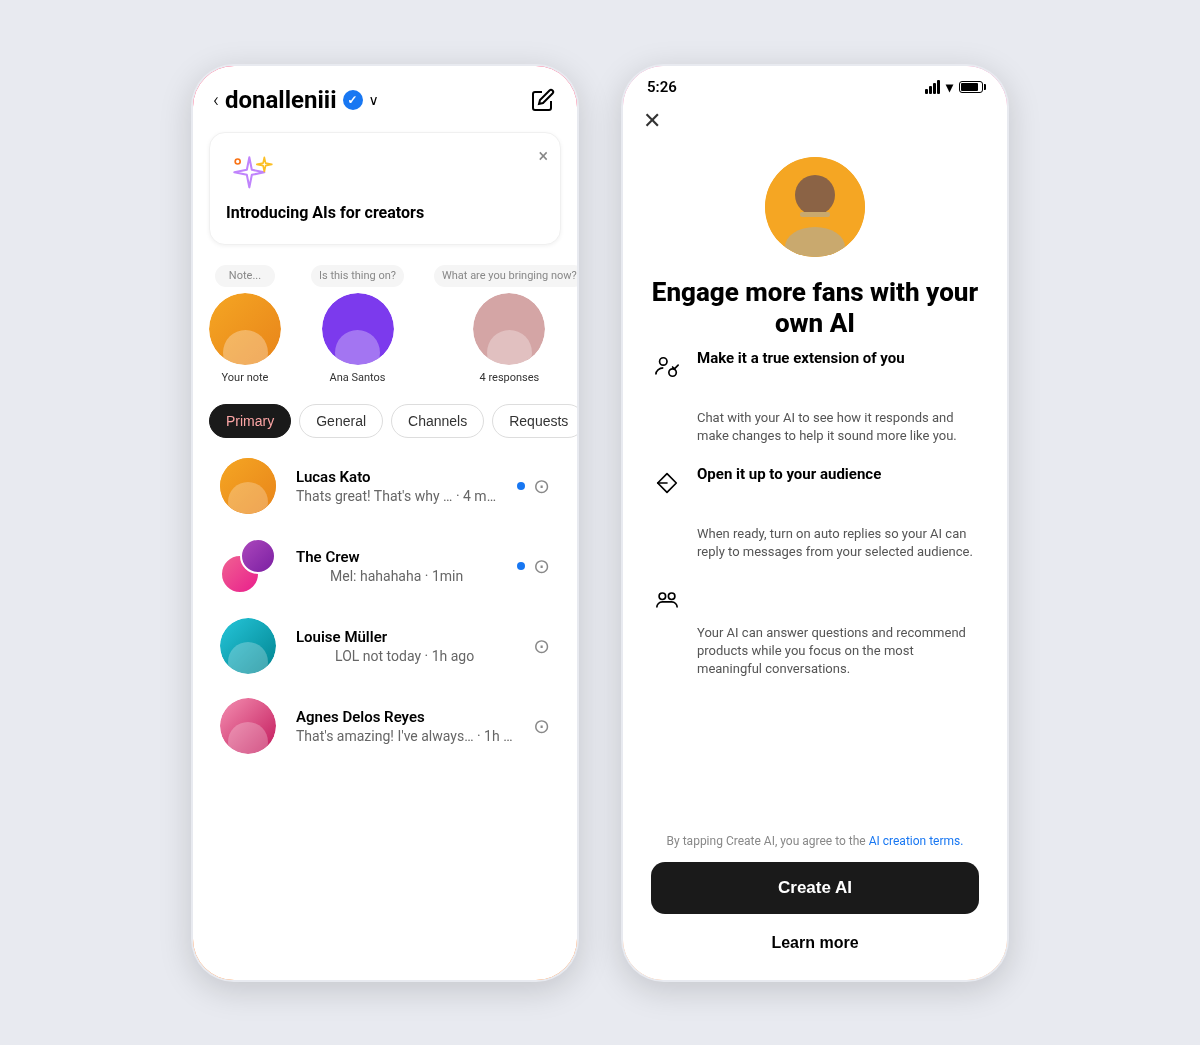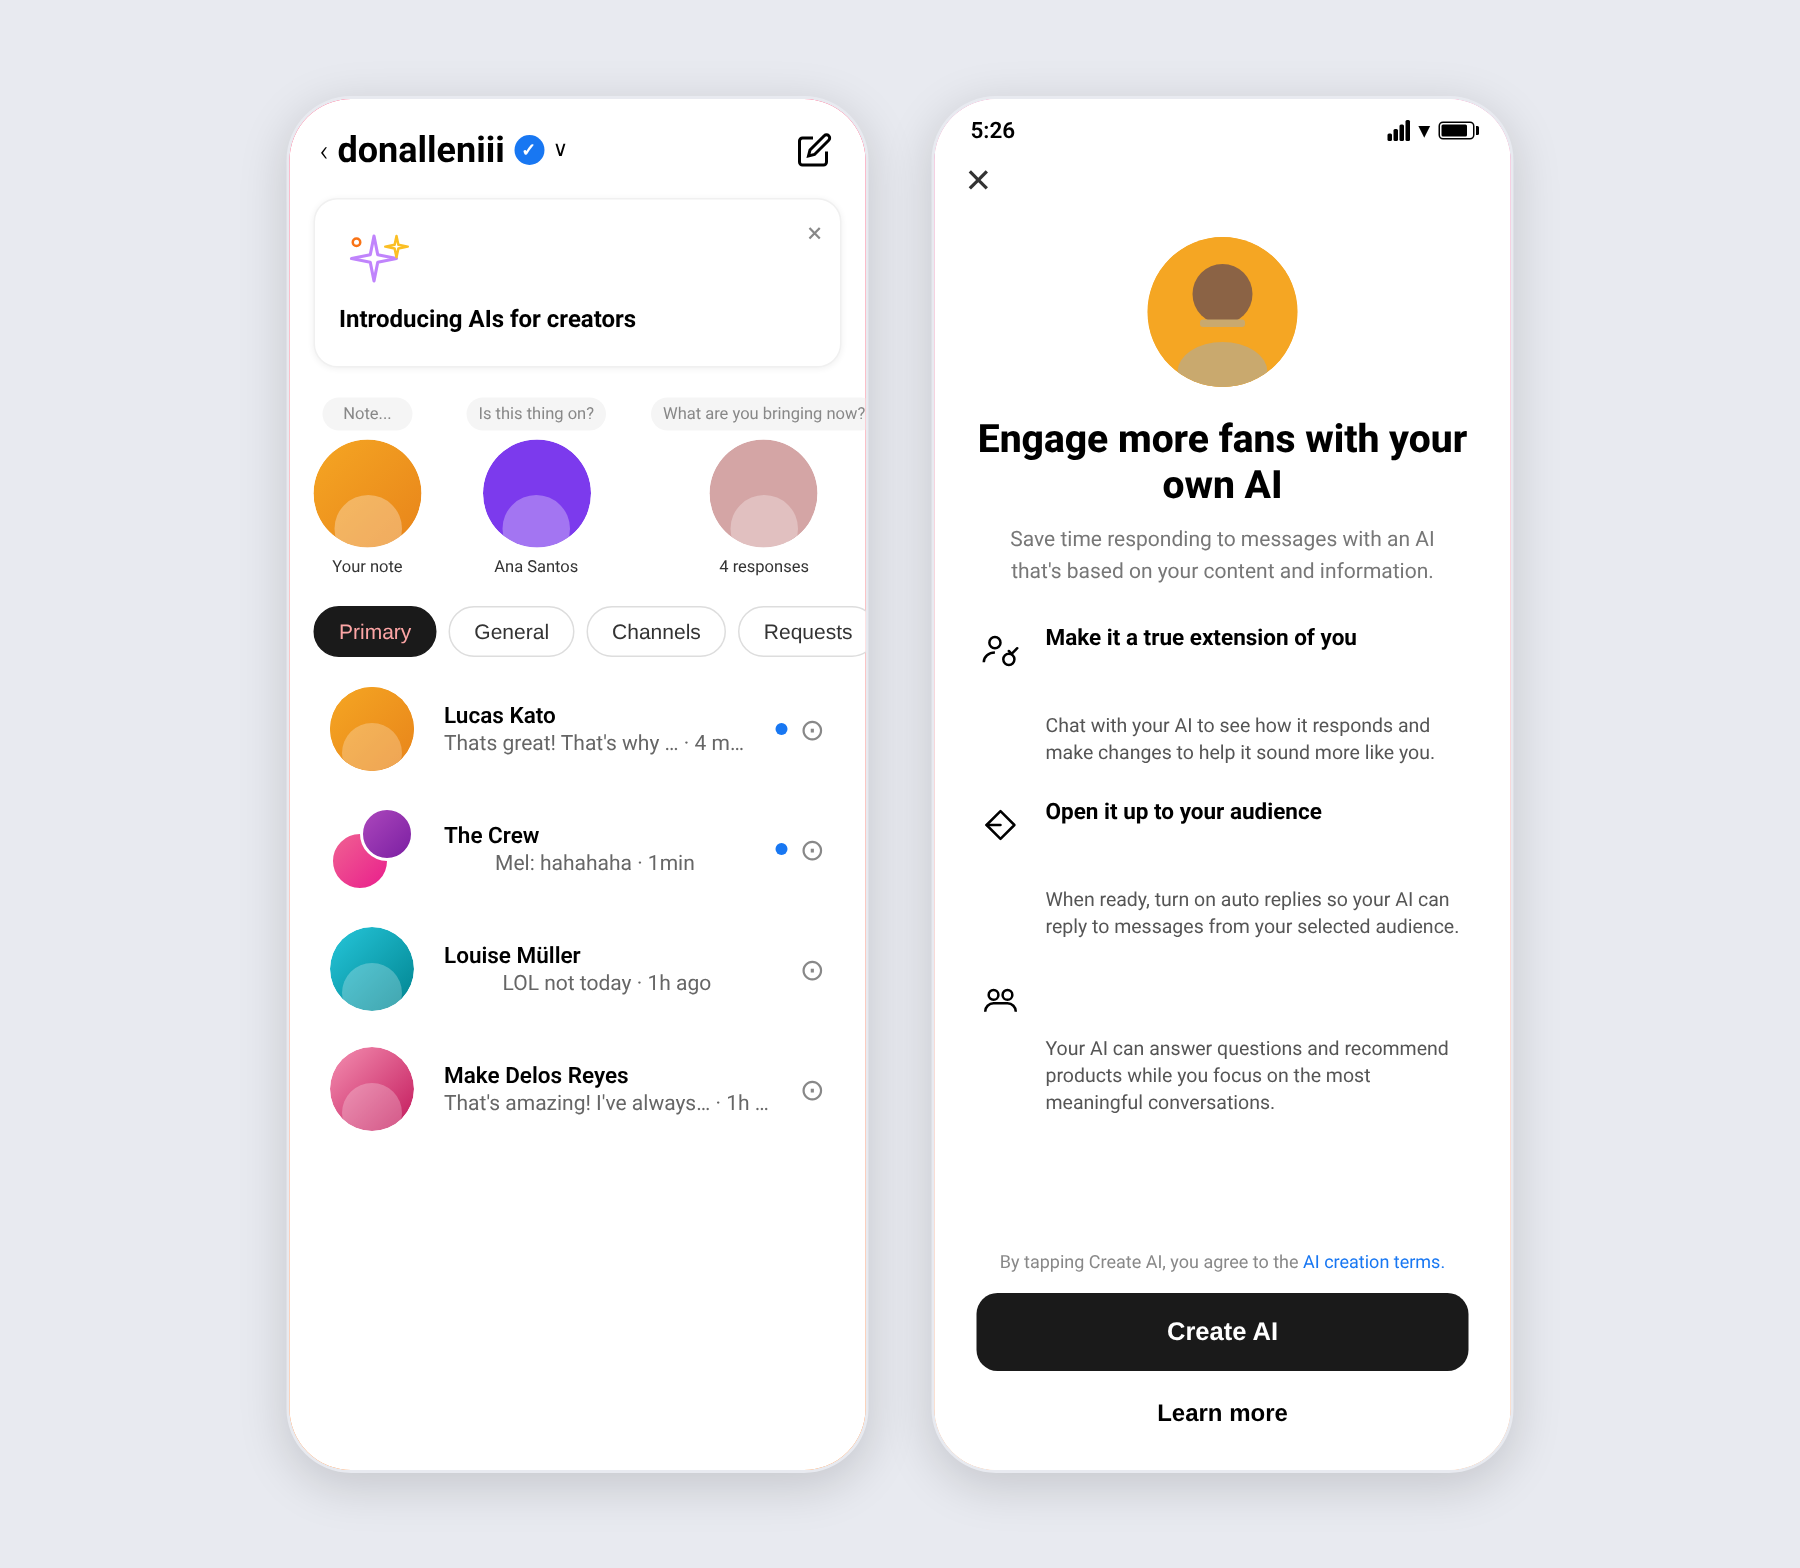--- a/index.html
+++ b/index.html
@@ -662,21 +662,21 @@
           </div>
         </div>
 
         <div class="message-item">
           <div class="msg-avatar">
             <div style="width:100%;height:100%;background:linear-gradient(135deg,#f48fb1,#c2185b);border-radius:50%;display:flex;align-items:flex-end;justify-content:center;overflow:hidden;">
               <div style="width:40px;height:40px;background:rgba(255,255,255,0.25);border-radius:50%;margin-bottom:-8px;"></div>
             </div>
           </div>
           <div class="msg-body">
-            <div class="msg-name">Make Delos Reyes</div>
+            <div class="msg-name">Agnes Delos Reyes</div>
             <div class="msg-preview">That's amazing! I've always… · 1h ago</div>
           </div>
           <div class="msg-actions">
             <span class="camera-icon">⊙</span>
           </div>
         </div>
 
       </div>
     </div>
   </div>
@@ -708,21 +708,20 @@
         <div class="promo-avatar">
 
           <svg viewBox="0 0 100 100" width="100" height="100">
             <circle cx="50" cy="50" r="50" fill="#f5a623"></circle>
             <circle cx="50" cy="38" r="20" fill="#8B6345"></circle>
             <ellipse cx="50" cy="90" rx="30" ry="20" fill="#c9a96e"></ellipse>
             <rect x="35" y="55" width="30" height="5" rx="2" fill="#c9a96e"></rect>
           </svg>
         </div>
         <h1 class="promo-title">Engage more fans with your own AI</h1>
-        <p class="promo-subtitle">Save time responding to messages with an AI that's based on your content and information.</p>
 
         <div class="feature-list">
 
           <div class="feature-item">
             <div class="feature-icon">
               <svg viewBox="0 0 28 28" fill="none" stroke="#000" stroke-width="1.8">
                 <circle cx="10" cy="8" r="4"></circle>
                 <path d="M2 22c0-4 3.6-7 8-7"></path>
                 <path d="M20 14l2 2 4-4" stroke-linecap="round" stroke-linejoin="round"></path>
                 <circle cx="20" cy="20" r="4"></circle>

